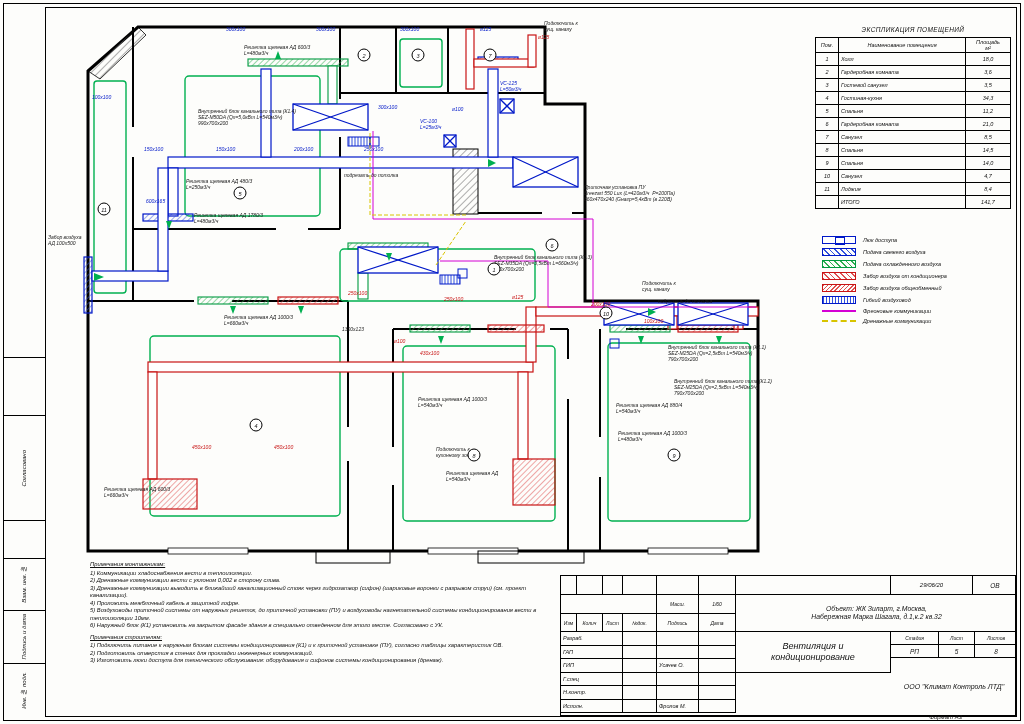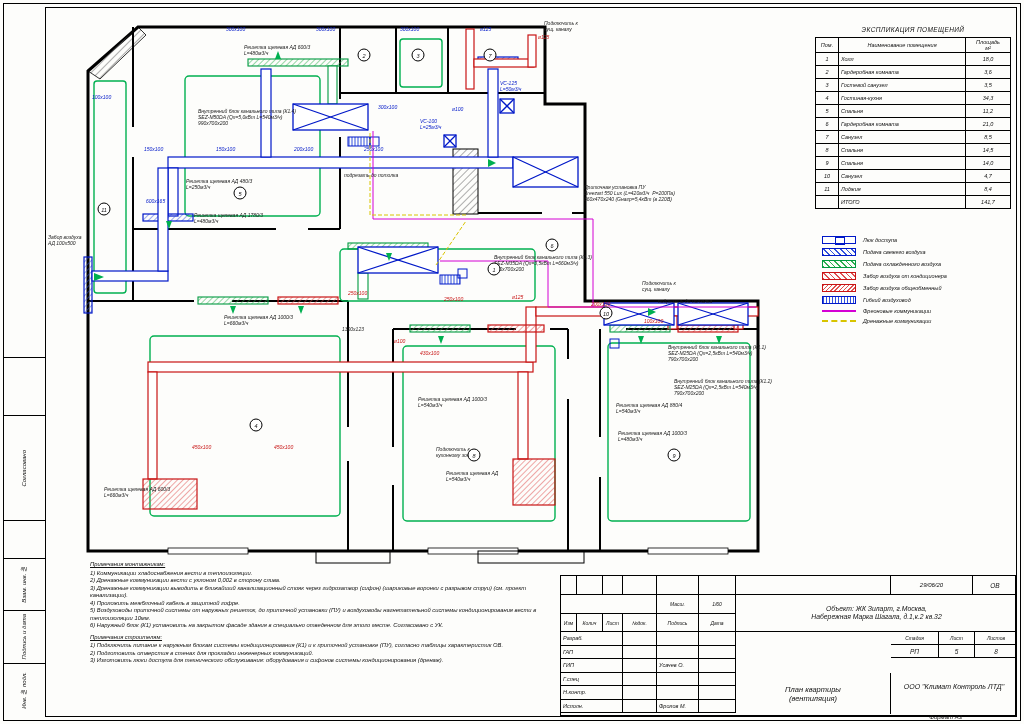--- a/index.html
+++ b/index.html
@@ -619,22 +619,22 @@
           <div class="st-name">Фролов М.</div>
           <div class="st-date"></div>
         </div>
       </div>
 
     <div class="sc" style="left:175px;top:0;width:155px;height:19px;"></div>
     <div class="sc date-cell" style="left:330px;top:0;width:82px;height:19px;">29/06/20</div>
     <div class="sc ov-cell" style="left:412px;top:0;width:44px;height:19px;border-right:none;">ОВ</div>
     <div class="sc obj-cell" style="left:175px;top:19px;width:281px;height:37px;border-right:none;">Объект: ЖК Зиларт, г.Москва,
 Набережная Марка Шагала, д.1,к.2 кв.32</div>
-    <div class="sc title2" style="left:175px;top:97px;width:155px;height:41px;border-bottom:none;">План квартиры
-(вентиляция)</div>
+    <div class="sc title1" style="left:175px;top:56px;width:155px;height:41px;">Вентиляция и
+кондиционирование</div>
     <div class="sc" style="left:330px;top:56px;width:48px;height:13px;">Стадия</div>
     <div class="sc" style="left:378px;top:56px;width:36px;height:13px;">Лист</div>
     <div class="sc" style="left:414px;top:56px;width:42px;height:13px;border-right:none;">Листов</div>
     <div class="sc" style="left:330px;top:69px;width:48px;height:13px;font-size:6.5px;">РП</div>
     <div class="sc" style="left:378px;top:69px;width:36px;height:13px;font-size:6.5px;">5</div>
     <div class="sc" style="left:414px;top:69px;width:42px;height:13px;font-size:6.5px;border-right:none;">8</div>
     <div class="sc company" style="left:330px;top:82px;width:126px;height:56px;border-right:none;border-bottom:none;">ООО "Климат Контроль ЛТД"</div>
   </div>
 
   <div class="format-label">Формат А3</div>

